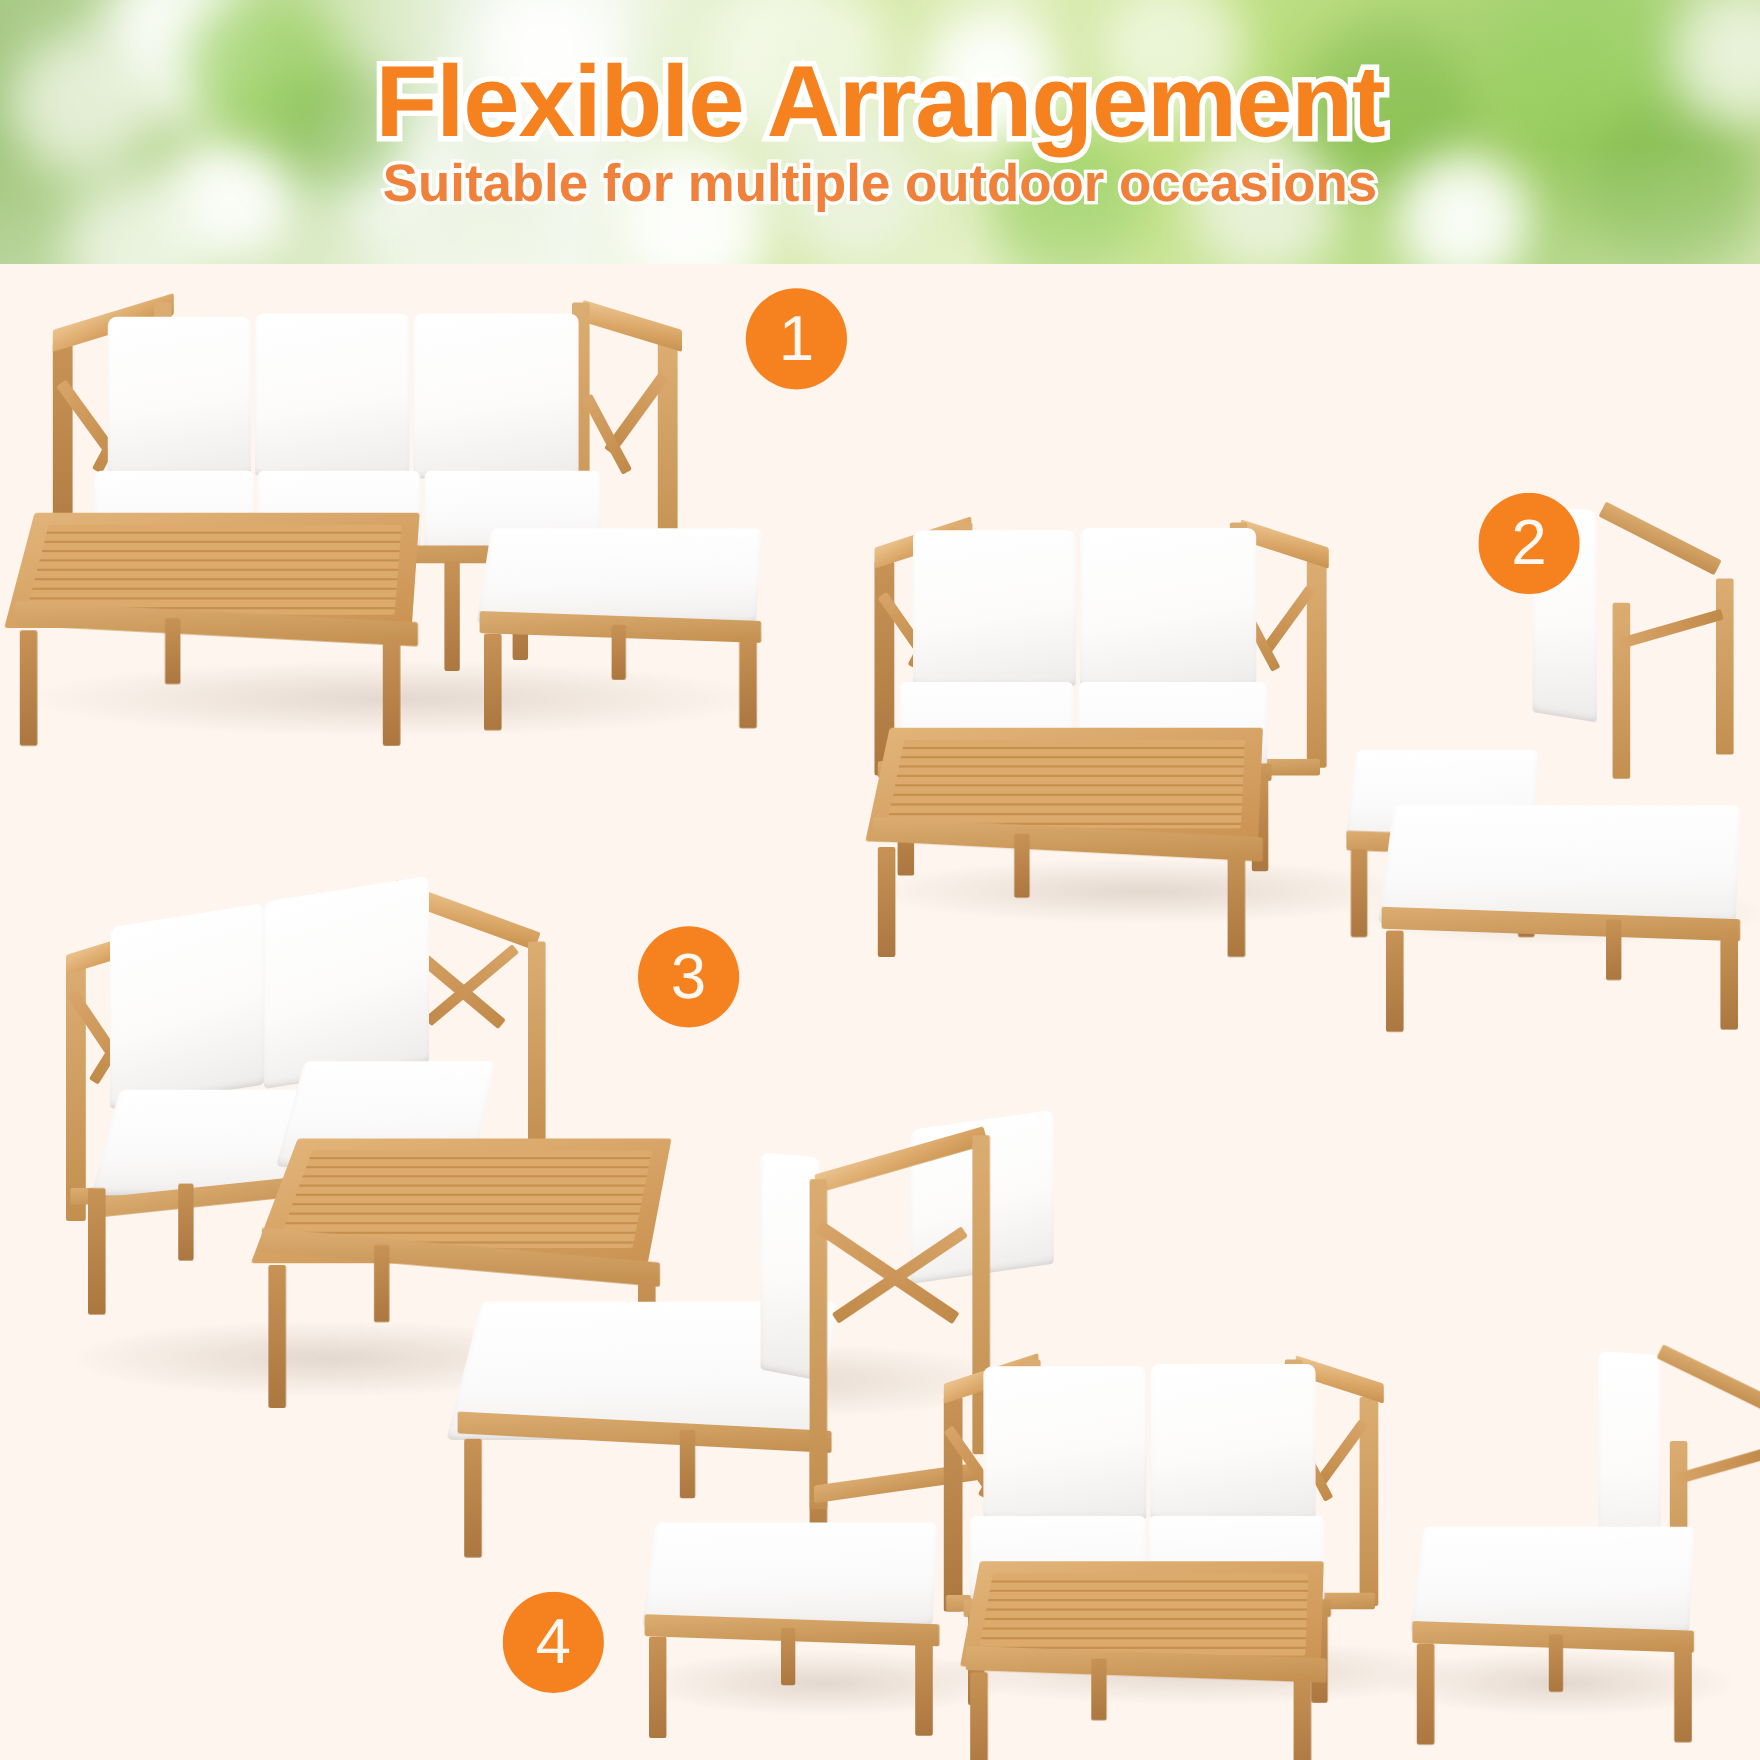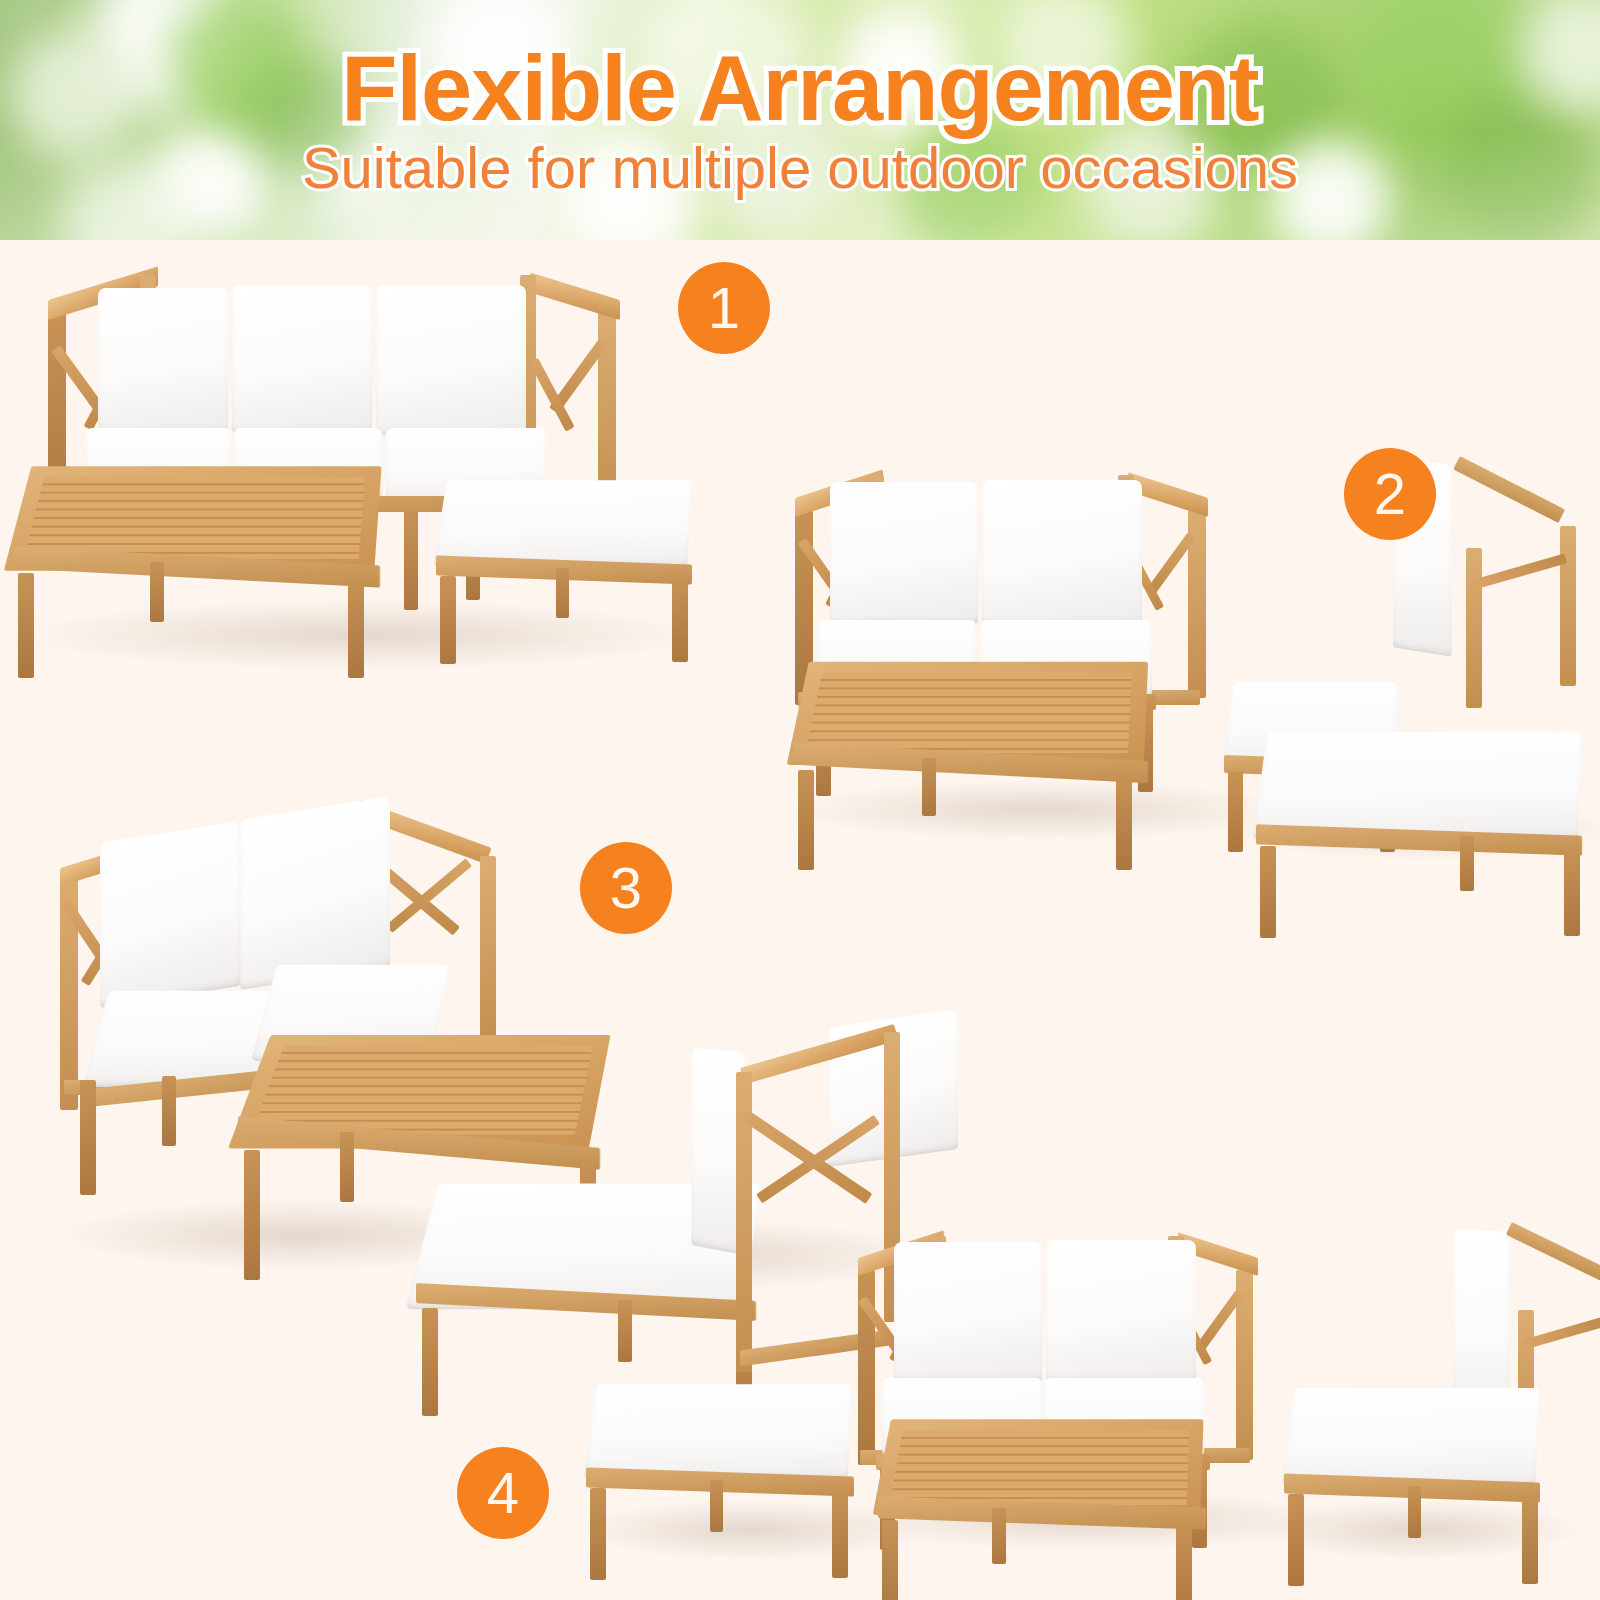--- a/index.html
+++ b/index.html
@@ -36,21 +36,21 @@
     align-items:center;justify-content:center;}
 
   #title{
     font-size:92px;font-weight:bold;color:#f5821f;
     letter-spacing:-1px;line-height:1.0;margin:0 0 4px 0;
     -webkit-text-stroke:10px #ffffff;
     paint-order:stroke fill;
     text-shadow:0 0 3px rgba(255,255,255,.9);
   }
   #subtitle{
-    font-size:58px;font-weight:normal;color:#f0813a;
+    font-size:48px;font-weight:bold;color:#f0813a;
     line-height:1.05;margin:0;
     -webkit-text-stroke:6px #ffffff;
     paint-order:stroke fill;
     text-align:center;
   }
 
   
   #stage{position:absolute;left:0;top:240px;width:1600px;height:1360px;
          background:#fdf5ee;}
 

